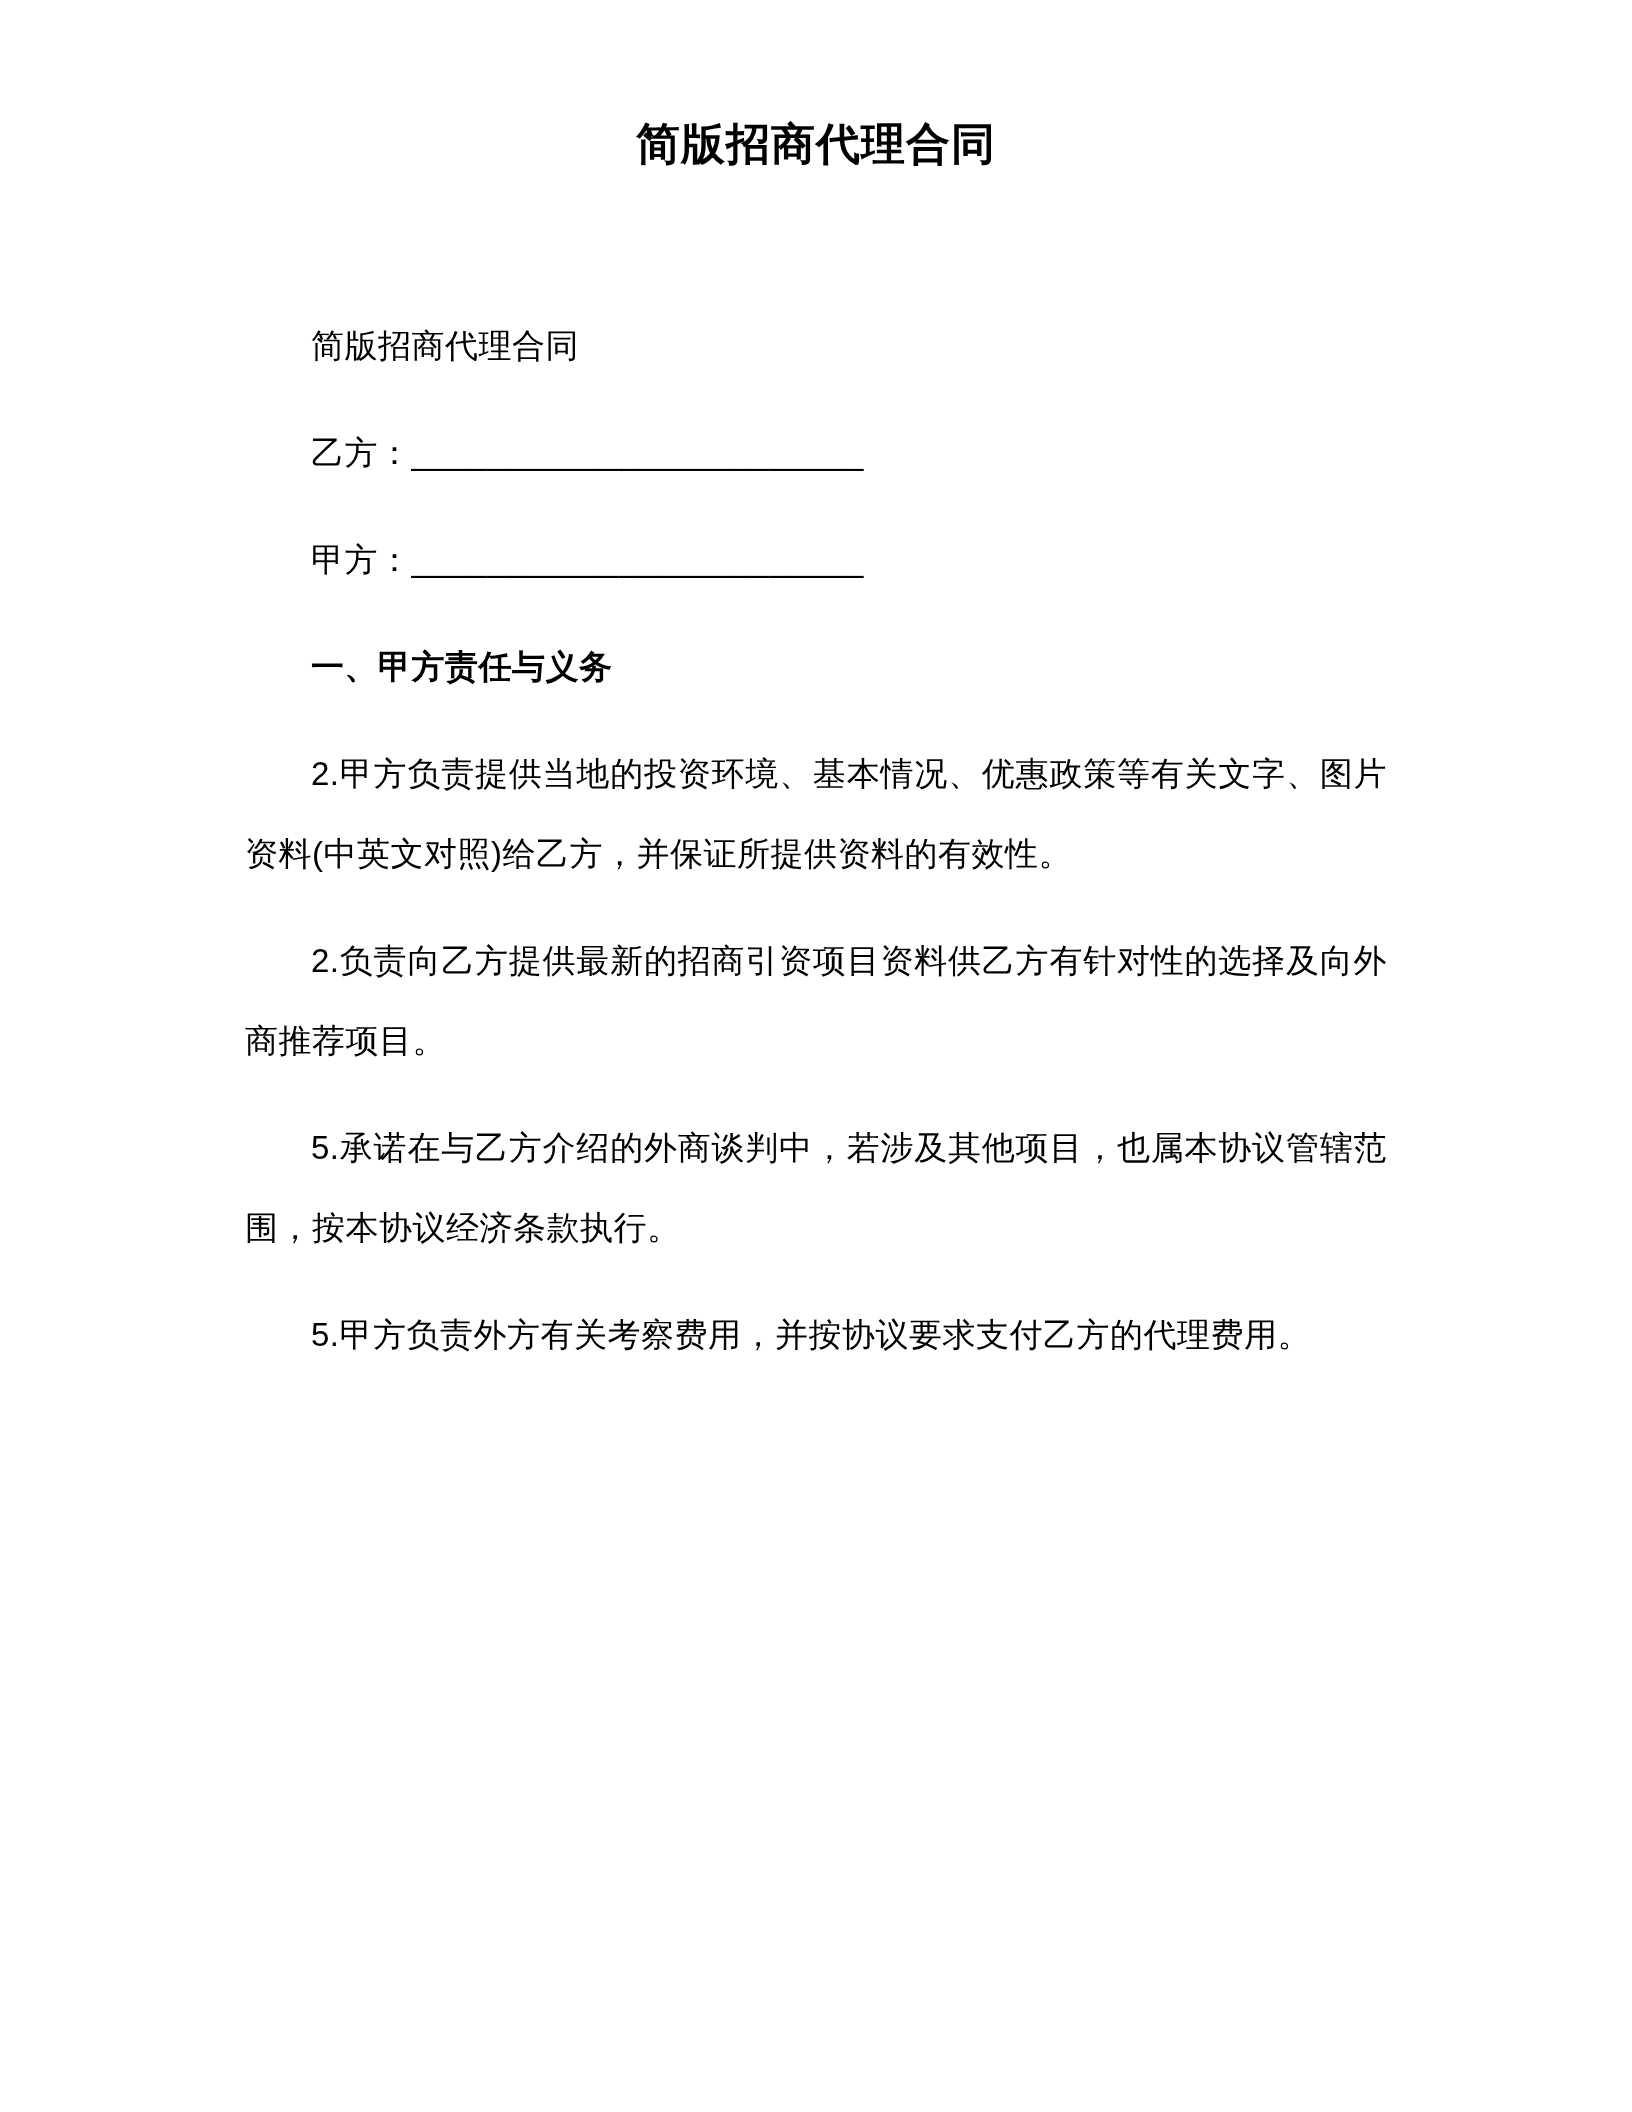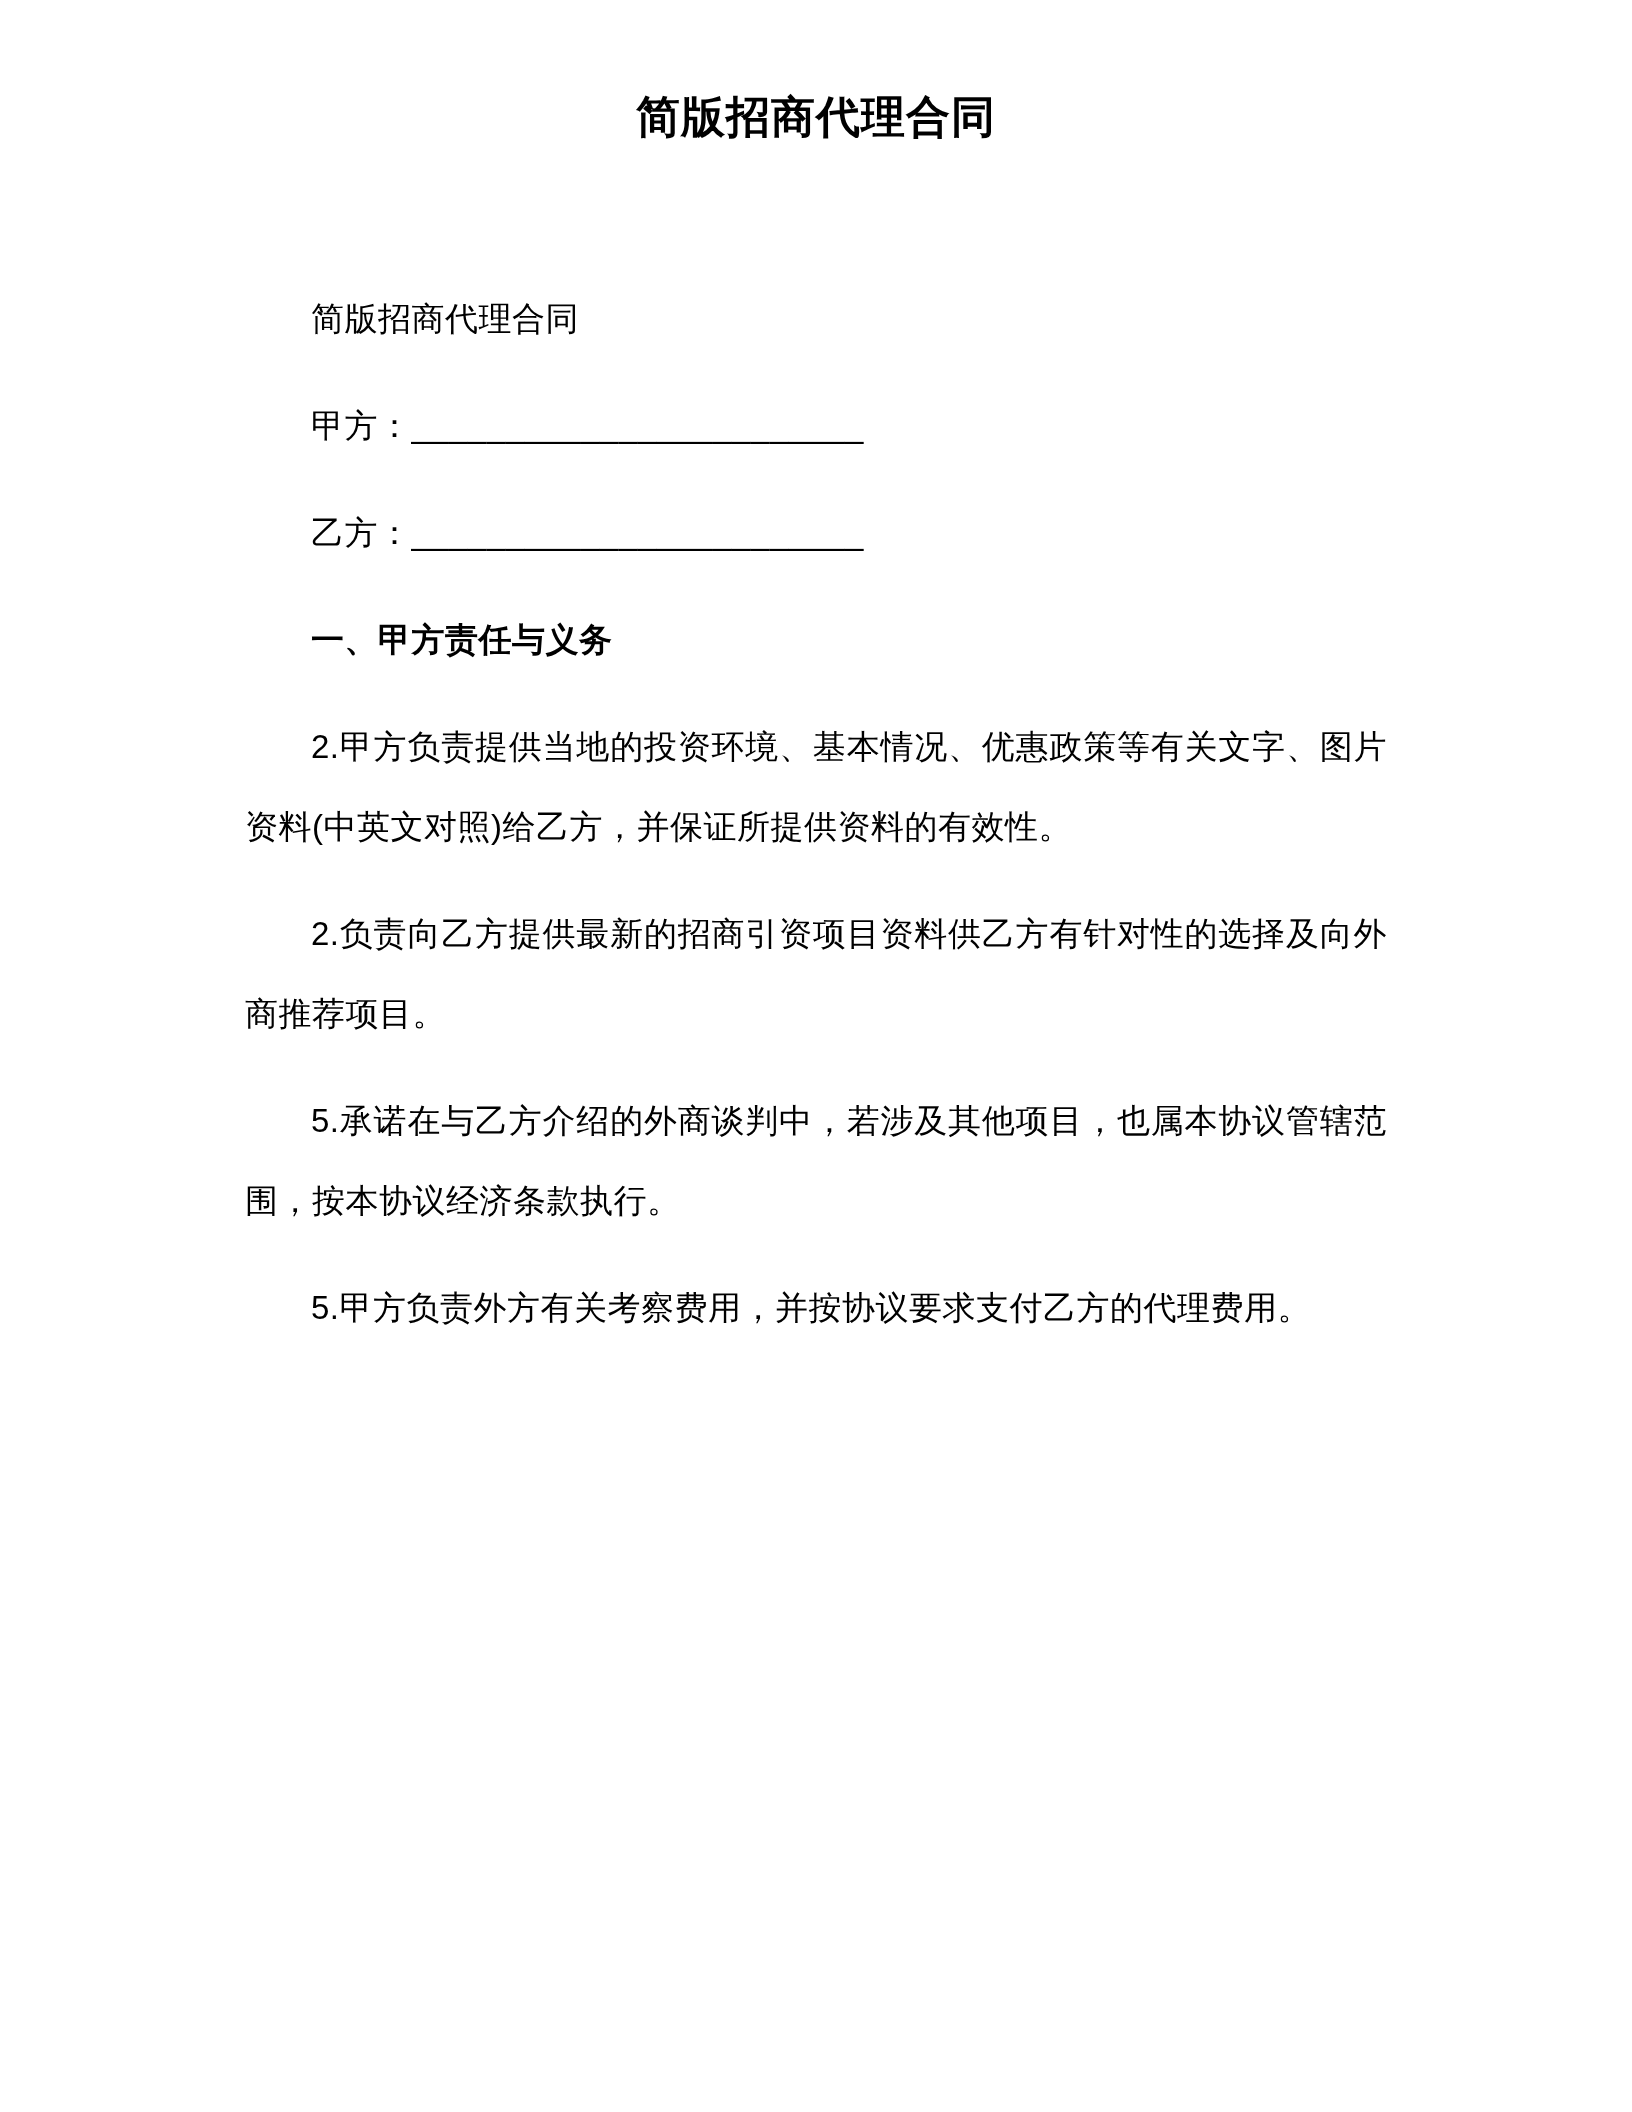--- a/index.html
+++ b/index.html
@@ -11,21 +11,21 @@
   body {
     font-family: "Liberation Sans", "DejaVu Sans", sans-serif;
     color: #000000;
   }
 
   .page {
     width: 1632px;
     height: 2112px;
     margin: 0 auto;
     background: #ffffff;
-    padding: 88px 245px 0 245px;
+    padding: 115px 245px 0 245px;
     overflow: hidden;
   }
 
   .doc-title {
     font-size: 44px;
     font-weight: bold;
     text-align: center;
     letter-spacing: 1px;
     margin-bottom: 132px;
     color: #000000;
@@ -47,23 +47,23 @@
 </style>
 </head>
 <body>
 
 <div class="page">
 
   <h1 class="doc-title">简版招商代理合同</h1>
 
   <p class="para">简版招商代理合同</p>
 
+  <p class="para">乙方：________________________</p>
+
   <p class="para">甲方：________________________</p>
-
-  <p class="para">乙方：________________________</p>
 
 
   <p class="para heading">一、甲方责任与义务</p>
 
   <p class="para">2.甲方负责提供当地的投资环境、基本情况、优惠政策等有关文字、图片资料(中英文对照)给乙方，并保证所提供资料的有效性。</p>
 
   <p class="para">2.负责向乙方提供最新的招商引资项目资料供乙方有针对性的选择及向外商推荐项目。</p>
 
   <p class="para">5.承诺在与乙方介绍的外商谈判中，若涉及其他项目，也属本协议管辖范围，按本协议经济条款执行。</p>
 

